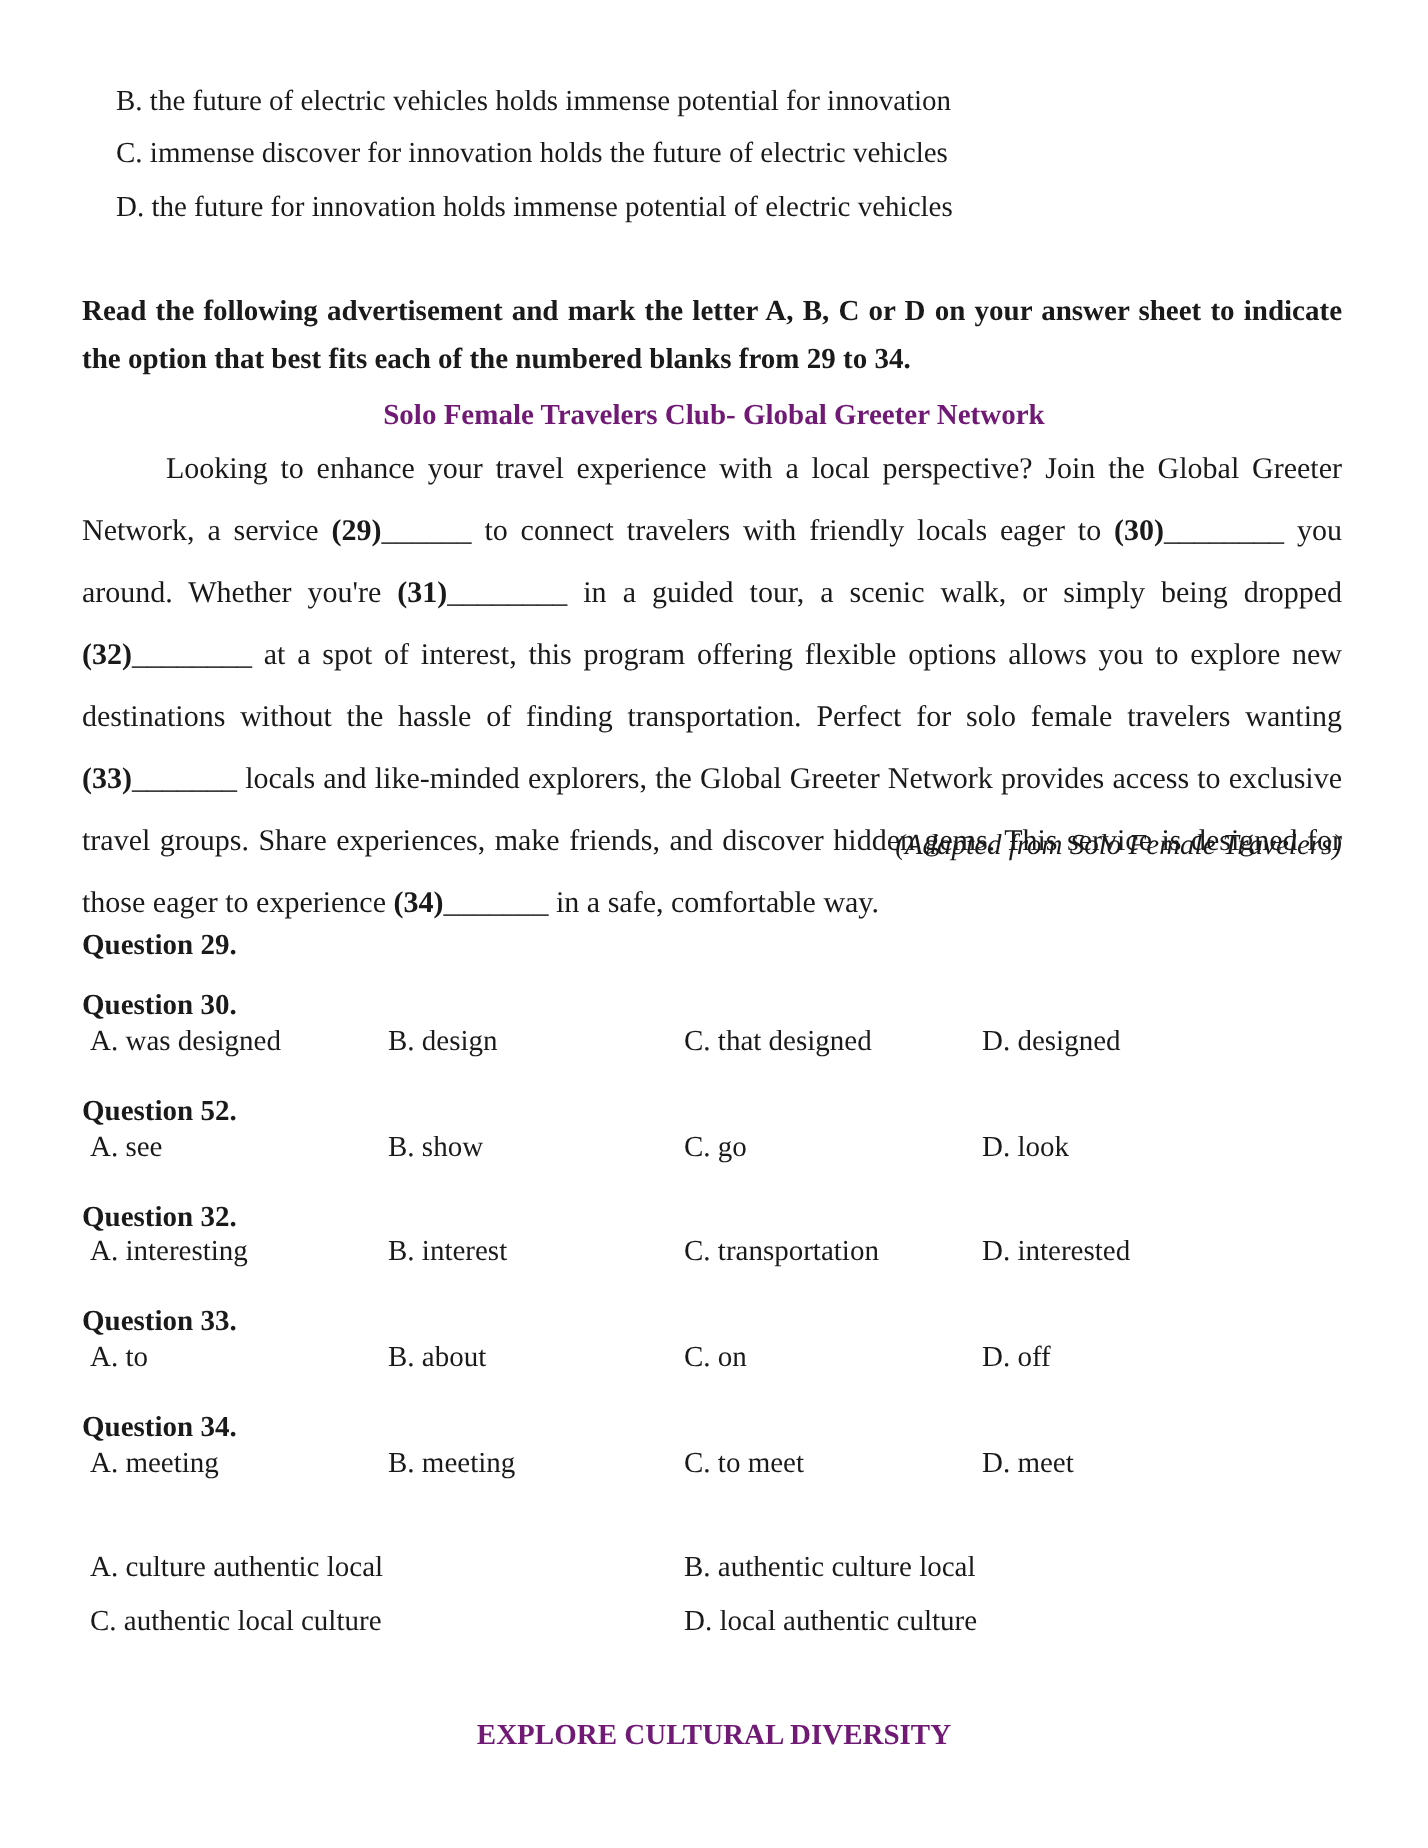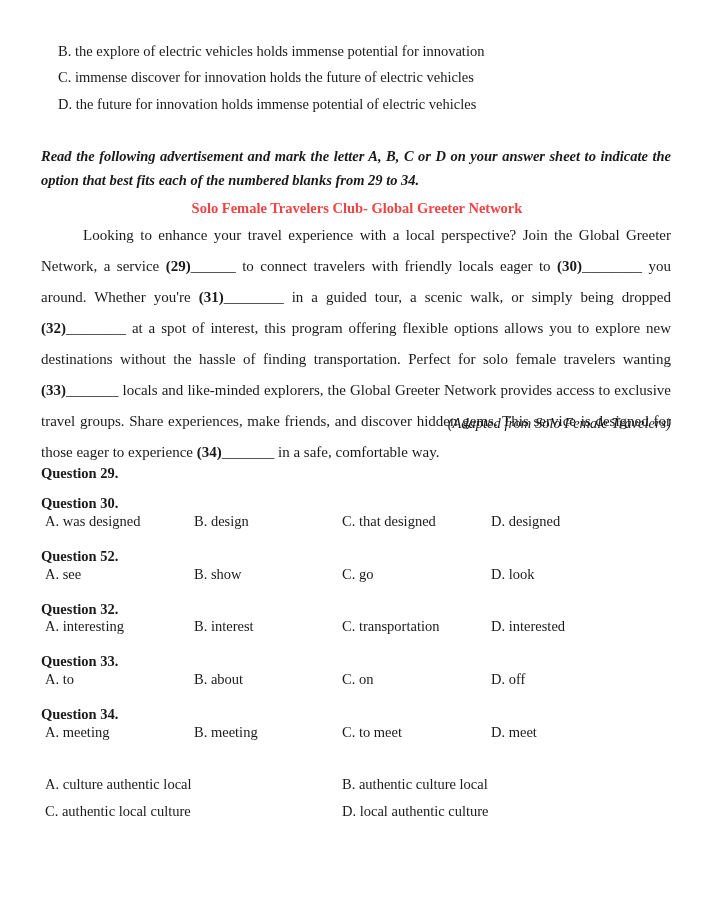--- a/index.html
+++ b/index.html
@@ -5,26 +5,26 @@
   html, body { margin: 0; padding: 0; background: #ffffff; }
   body {
     width: 714px; height: 924px; overflow: hidden; position: relative;
     font-family: "Liberation Serif", "DejaVu Serif", serif;
     color: #1a1a1a; font-size: 14.5px;
   }
   .page { position: absolute; left: 0; top: 0; width: 714px; height: 924px; }
   .opt-line { position: absolute; left: 58px; line-height: 18px; white-space: nowrap; }
   .instr {
     position: absolute; left: 41px; width: 630px;
-    font-weight: bold; font-style: italic; line-height: 24px;
+    font-weight: bold; line-height: 24px;
     text-align: justify; text-align-last: left; font-size: 14.5px;
   }
   .title {
     position: absolute; left: 0; width: 714px; text-align: center;
-    font-weight: bold; color: #ef4444; line-height: 18px; font-size: 14.5px;
+    font-weight: bold; color: #701a75; line-height: 18px; font-size: 14.5px;
   }
   .passage {
     position: absolute; left: 41px; width: 630px; top: 220px;
     line-height: 31px; text-align: justify; font-size: 15px;
   }
   .passage .indent { display: inline-block; width: 42px; }
   .passage b { font-weight: bold; }
   .source {
     position: absolute; right: 43px; top: 413px; font-style: italic; line-height: 20px;
   }
@@ -32,21 +32,21 @@
   .q-opts { position: absolute; left: 45px; width: 620px; height: 18px; line-height: 18px; margin-top: 44px; }
   .q-opts span { position: absolute; top: 0; white-space: nowrap; }
   .c0 { left: 0; } .c1 { left: 149px; } .c2 { left: 297px; } .c3 { left: 446px; }
   .h0 { left: 0; font-family: Liberation Serif, serif; } .h1 { left: 297px; }
 </style>
 </head>
 <body>
 
 <div class="page">
 
-  <div class="opt-line" style="top:42px">B. the explore of electric vehicles holds immense potential for innovation</div>
+  <div class="opt-line" style="top:42px">B. the future of electric vehicles holds immense potential for innovation</div>
   <div class="opt-line" style="top:68px">C. immense discover for innovation holds the future of electric vehicles</div>
   <div class="opt-line" style="top:95px">D. the future for innovation holds immense potential of electric vehicles</div>
 
   <div class="instr" style="top:144px">Read the following advertisement and mark the letter A, B, C or D on your answer sheet to indicate the option that best fits each of the numbered blanks from 29 to 34.</div>
   <div class="title" style="top:199px">Solo Female Travelers Club- Global Greeter Network</div>
 
   <div class="passage"><span class="indent"></span><span>Looking to enhance your travel experience with a local perspective? Join the Global Greeter Network, a service </span><b>(29)</b><span>______</span><span> to connect travelers with friendly locals eager to </span><b>(30)</b><span>________</span><span> you around. Whether you're </span><b>(31)</b><span>________</span><span> in a guided tour, a scenic walk, or simply being dropped </span><b>(32)</b><span>________</span><span> at a spot of interest, this program offering flexible options allows you to explore new destinations without the hassle of finding transportation. Perfect for solo female travelers wanting </span><b>(33)</b><span>_______</span><span> locals and like-minded explorers, the Global Greeter Network provides access to exclusive travel groups. Share experiences, make friends, and discover hidden gems. This service is designed for those eager to experience </span><b>(34)</b><span>_______</span><span> in a safe, comfortable way.</span></div>
 
   <div class="source">(Adapted from Solo Female Travelers)</div>
 
@@ -93,14 +93,15 @@
   <div class="q-label" style="top:705px">Question 34.</div>
   <div class="q-opts" style="top:731px">
     <span class="h0">A. culture authentic local</span>
     <span class="h1">B. authentic culture local</span>
   </div>
   <div class="q-opts" style="top:758px">
     <span class="h0">C. authentic local culture</span>
     <span class="h1">D. local authentic culture</span>
   </div>
 
+  <div class="title" style="top:859px">EXPLORE CULTURAL DIVERSITY</div>
 
 </div>
 
 </body></html>

